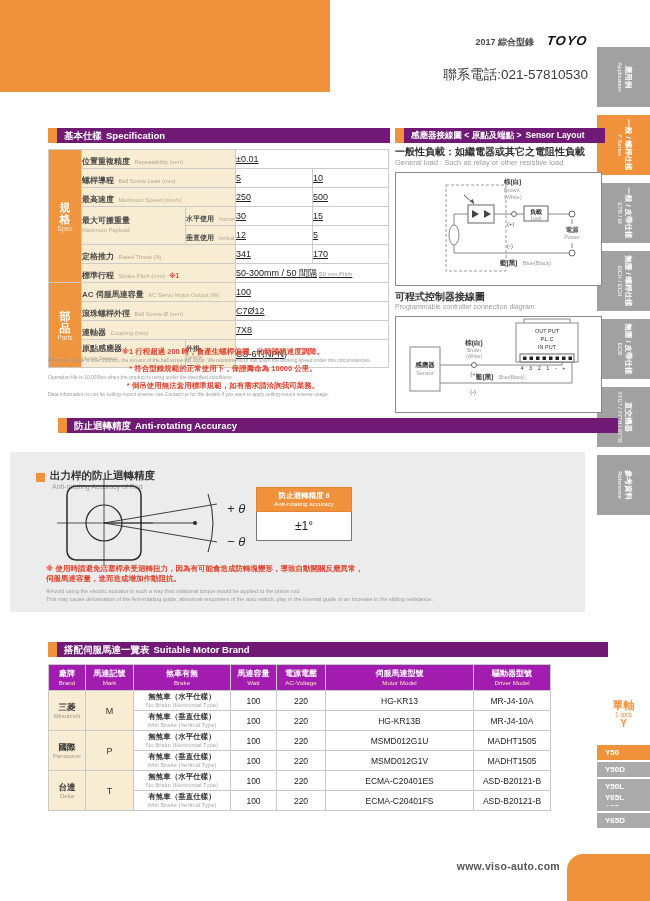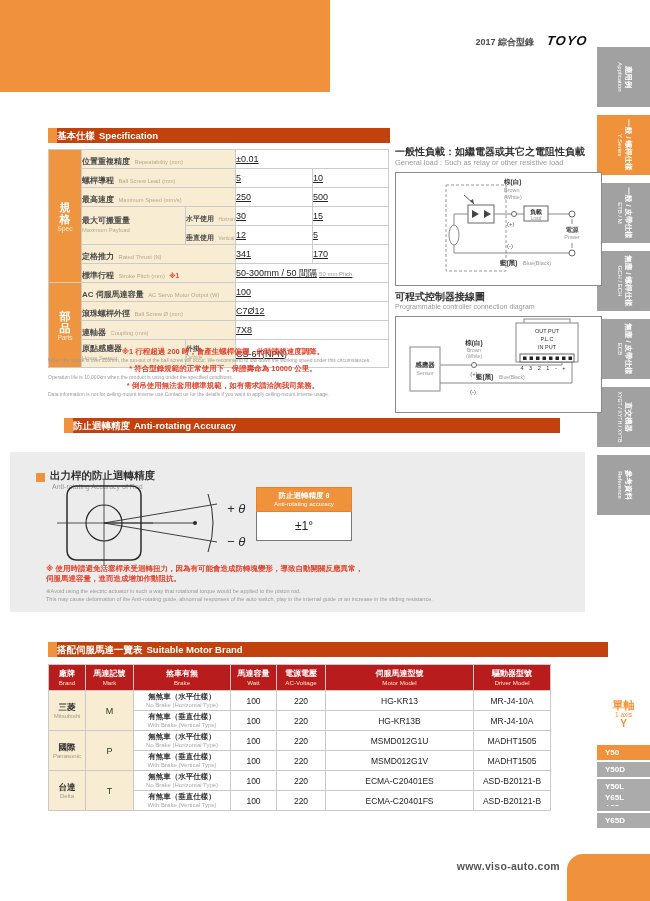--- a/index.html
+++ b/index.html
@@ -32,22 +32,22 @@
   .model-tab{position:absolute;right:0;width:53px;height:15px;background:#ABABAB;color:#fff;
              font-size:8px;font-weight:bold;line-height:15px;padding-left:8px;box-sizing:border-box;}
   .model-tab.active{background:#F0923B;}
   #corner-orange{right:0;bottom:0;width:83px;height:47px;background:#F0923B;border-top-left-radius:16px;}
   #footer-url{left:420px;top:860px;width:140px;text-align:right;font-size:10.5px;font-weight:bold;
               color:#555;letter-spacing:.3px;}
 
   
   .sec-head{position:absolute;display:flex;height:15px;}
   .sec-head .sq{width:9px;background:#F0923B;}
-  .sec-head .bar{flex:1;background:#c2410c;color:#fff;font-weight:bold;font-size:9.5px;
-                 line-height:15px;white-space:nowrap;overflow:hidden;}
+  .sec-head .bar{flex:1;background:#701a75;color:#fff;font-weight:bold;font-size:9.5px;
+                 line-height:15px;padding-left:7px;white-space:nowrap;overflow:hidden;}
   .sec-head .bar .ben{margin-left:4px;}
   #sensor-head .bar{font-size:8.5px;}
 
   
   #spec-table{left:48px;top:149px;}
   table{border-collapse:collapse;table-layout:fixed;}
   #spec-table table{width:340px;border:1px solid #A5A5A5;}
   #spec-table td{border:1px solid #CBCBCB;padding:0;overflow:hidden;}
   #spec-table tr{height:18px;}
   #spec-table tr.tall{height:28px;}
@@ -91,21 +91,21 @@
                  text-align:center;font-size:12px;color:#222;}
   .anote-zh{position:absolute;left:46px;color:#E0452F;font-size:7.5px;font-weight:bold;white-space:nowrap;}
   .anote-en{position:absolute;left:46px;color:#9b9b9b;font-size:5.5px;white-space:nowrap;}
 
   
   #motor-table{left:48px;top:664px;}
   #motor-table table{width:502px;border:1px solid #A5A5A5;}
   #motor-table td,#motor-table th{border:1px solid #C9C9C9;padding:0;overflow:hidden;}
   #motor-table tr.hd{height:26px;}
   #motor-table tr{height:20px;}
-  .mh{background:#b91c1c;color:#fff;text-align:center;font-weight:normal;}
+  .mh{background:#a21caf;color:#fff;text-align:center;font-weight:normal;}
   .mh .hz{font-size:8px;font-weight:bold;line-height:10px;}
   .mh .he{font-size:6.2px;color:#FBE3C8;line-height:8px;}
   .brand-cell{background:#F8EDD3;text-align:center;}
   .brand-cell .bz{font-size:8.5px;font-weight:bold;color:#333;line-height:10px;}
   .brand-cell .be{font-size:6px;color:#A39B85;line-height:8px;}
   .mark-cell{background:#F8EDD3;text-align:center;font-size:9px;color:#333;}
   .brake{text-align:center;}
   .brake .kz{font-size:7.5px;font-weight:bold;color:#333;line-height:9px;display:block;}
   .brake .ke{font-size:6px;color:#ABABAB;line-height:8px;display:block;}
   .mv{text-align:center;font-size:8.5px;color:#222;}
@@ -114,20 +114,21 @@
 <body>
 
 <div id="page">
 
   <div class="abs" id="top-orange"></div>
 
   <div class="abs" id="brand-row">
     <span id="catalog-label">2017 綜合型錄</span>
     <span id="toyo-logo">TOYO</span>
   </div>
+  <div class="abs" id="phone-line">聯系電話:021-57810530</div>
 
   <div class="side-tab" style="top:47px">
     <div class="rot">
         <div class="tz">應用例</div>
     <div class="te">Application</div>
       </div>
     </div>
   <div class="side-tab active" style="top:115px">
     <div class="rot">
         <div class="tz">一般 / 螺桿仕樣</div>
@@ -268,20 +269,24 @@
 
   <div class="abs" id="spec-notes">
     <div class="note-zh">※1 行程超過 200 時，會產生螺桿偏擺，此時請將速度調降。</div>
     <div class="note-en">When the stroke is over 200mm, the run-out of the ball screw will occur. We recommend to low down the working speed under this circumstances.</div>
     <div class="note-zh">* 符合型錄規範的正常使用下，保證壽命為 10000 公里。</div>
     <div class="note-en">Operation life is 10,000km when the product is using under the specified conditions.</div>
     <div class="note-zh">* 倒吊使用無法套用標準規範，如有需求請洽詢我司業務。</div>
     <div class="note-en">Data information is not for ceiling-mount inverse use.Contact us for the details if you want to apply ceiling-mount inverse usage.</div>
   </div>
 
+  <div class="sec-head" id="sensor-head" style="left:395px;top:128px;width:210px">
+    <div class="sq"></div>
+    <div class="bar"><span>感應器接線圖 &lt; 原點及端點 &gt;</span><span class="ben">Sensor Layout</span></div>
+  </div>
   <div class="abs" id="sensor-general-zh">一般性負載：如繼電器或其它之電阻性負載</div>
   <div class="abs" id="sensor-general-en">General load : Such as relay or other resistive load</div>
 
   <div class="diag" id="diag1">
     <svg width="205" height="110" viewBox="0 0 205 110">
       <rect x="50" y="12" width="60" height="86" fill="none" stroke="#999" stroke-width="1" stroke-dasharray="3 2"></rect>
       <rect x="72" y="32" width="26" height="18" fill="none" stroke="#666" stroke-width="1"></rect>
       <polygon points="76,37 83,41 76,45" fill="#444"></polygon>
       <polygon points="88,37 95,41 88,45" fill="#444"></polygon>
       <line x1="68" y1="22" x2="78" y2="31" stroke="#555" stroke-width="1"></line>
@@ -343,21 +348,21 @@
       <text x="78" y="28" font-size="6.5" font-weight="bold" fill="#333" text-anchor="middle">棕(白)</text>
       <text x="78" y="35" font-size="5" fill="#999" text-anchor="middle">Brown</text>
       <text x="78" y="41" font-size="5" fill="#999" text-anchor="middle">(White)</text>
       <text x="78" y="59" font-size="6" fill="#555" text-anchor="middle">(+)</text>
       <text x="80" y="62" font-size="6.5" font-weight="bold" fill="#333">藍(黑)</text>
       <text x="103" y="62" font-size="5" fill="#999">Blue(Black)</text>
       <text x="74" y="77" font-size="6" fill="#555">(-)</text>
     </svg>
   </div>
 
-  <div class="sec-head" id="anti-head" style="left:64px;top:418px;width:496px">
+  <div class="sec-head" id="anti-head" style="left:58px;top:418px;width:560px">
     <div class="sq"></div>
     <div class="bar"><span>防止迴轉精度</span><span class="ben">Anti-rotating Accuracy</span></div>
   </div>
 
   <div class="abs" id="anti-panel"></div>
   <div class="abs" id="anti-sq"></div>
   <div class="abs" id="anti-sub-zh">出力桿的防止迴轉精度</div>
   <div class="abs" id="anti-sub-en">Anti-rotating Accuracy of Rod</div>
 
   <div class="abs" id="anti-svg">

